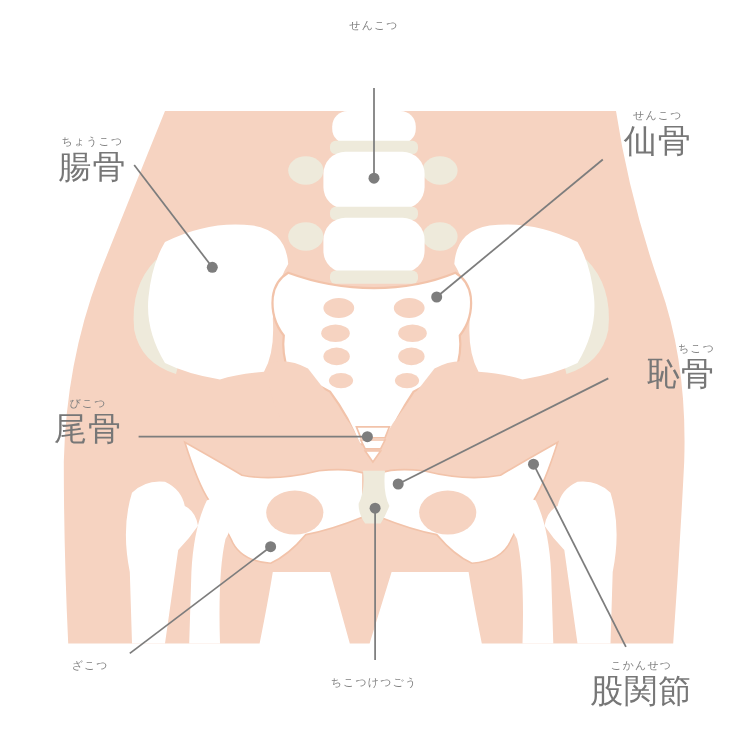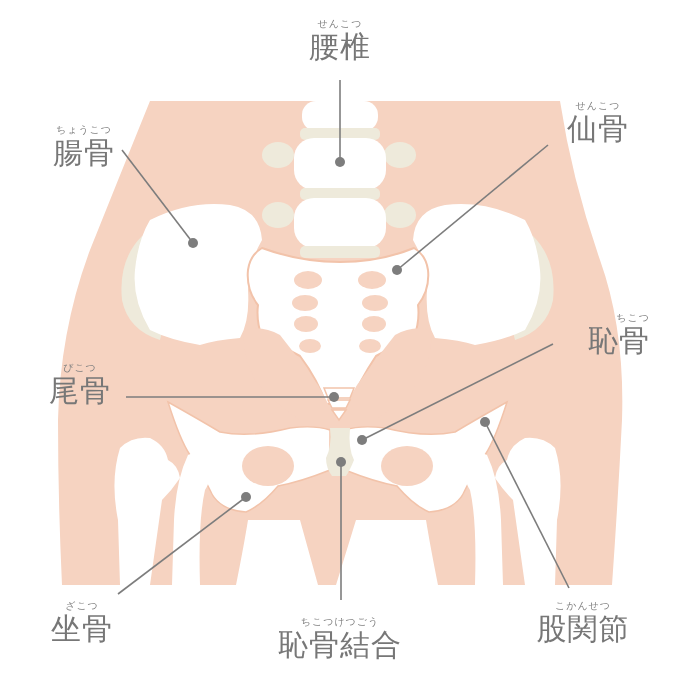--- a/index.html
+++ b/index.html
@@ -95,42 +95,39 @@
     <circle cx="362" cy="440" r="5"></circle>
     <circle cx="334" cy="397" r="5"></circle>
     <circle cx="246" cy="497" r="5"></circle>
     <circle cx="341" cy="462" r="5"></circle>
     <circle cx="485" cy="422" r="5"></circle>
   </g>
 </svg>
 
 <div class="label" style="left:290px; top:18px; width:100px;">
   <span class="ruby">せんこつ</span>
-  <span class="kanji">腰椎</span>
 </div>
 <div class="label" style="left:34px; top:124px; width:100px;">
   <span class="ruby">ちょうこつ</span>
   <span class="kanji">腸骨</span>
 </div>
 <div class="label" style="left:548px; top:100px; width:100px;">
   <span class="ruby">せんこつ</span>
   <span class="kanji">仙骨</span>
 </div>
 <div class="label" style="left:550px; top:312px; width:100px;text-align:right;">
   <span class="ruby">ちこつ</span>
   <span class="kanji">恥骨</span>
 </div>
 <div class="label" style="left:30px; top:362px; width:100px;">
   <span class="ruby">びこつ</span>
   <span class="kanji">尾骨</span>
 </div>
 <div class="label" style="left:32px; top:600px; width:100px;">
   <span class="ruby">ざこつ</span>
-  <span class="kanji">坐骨</span>
 </div>
 <div class="label" style="left:260px; top:616px; width:160px;">
   <span class="ruby">ちこつけつごう</span>
-  <span class="kanji">恥骨結合</span>
 </div>
 <div class="label" style="left:518px; top:600px; width:130px;">
   <span class="ruby">こかんせつ</span>
   <span class="kanji">股関節</span>
 </div>
 
 </body></html>

